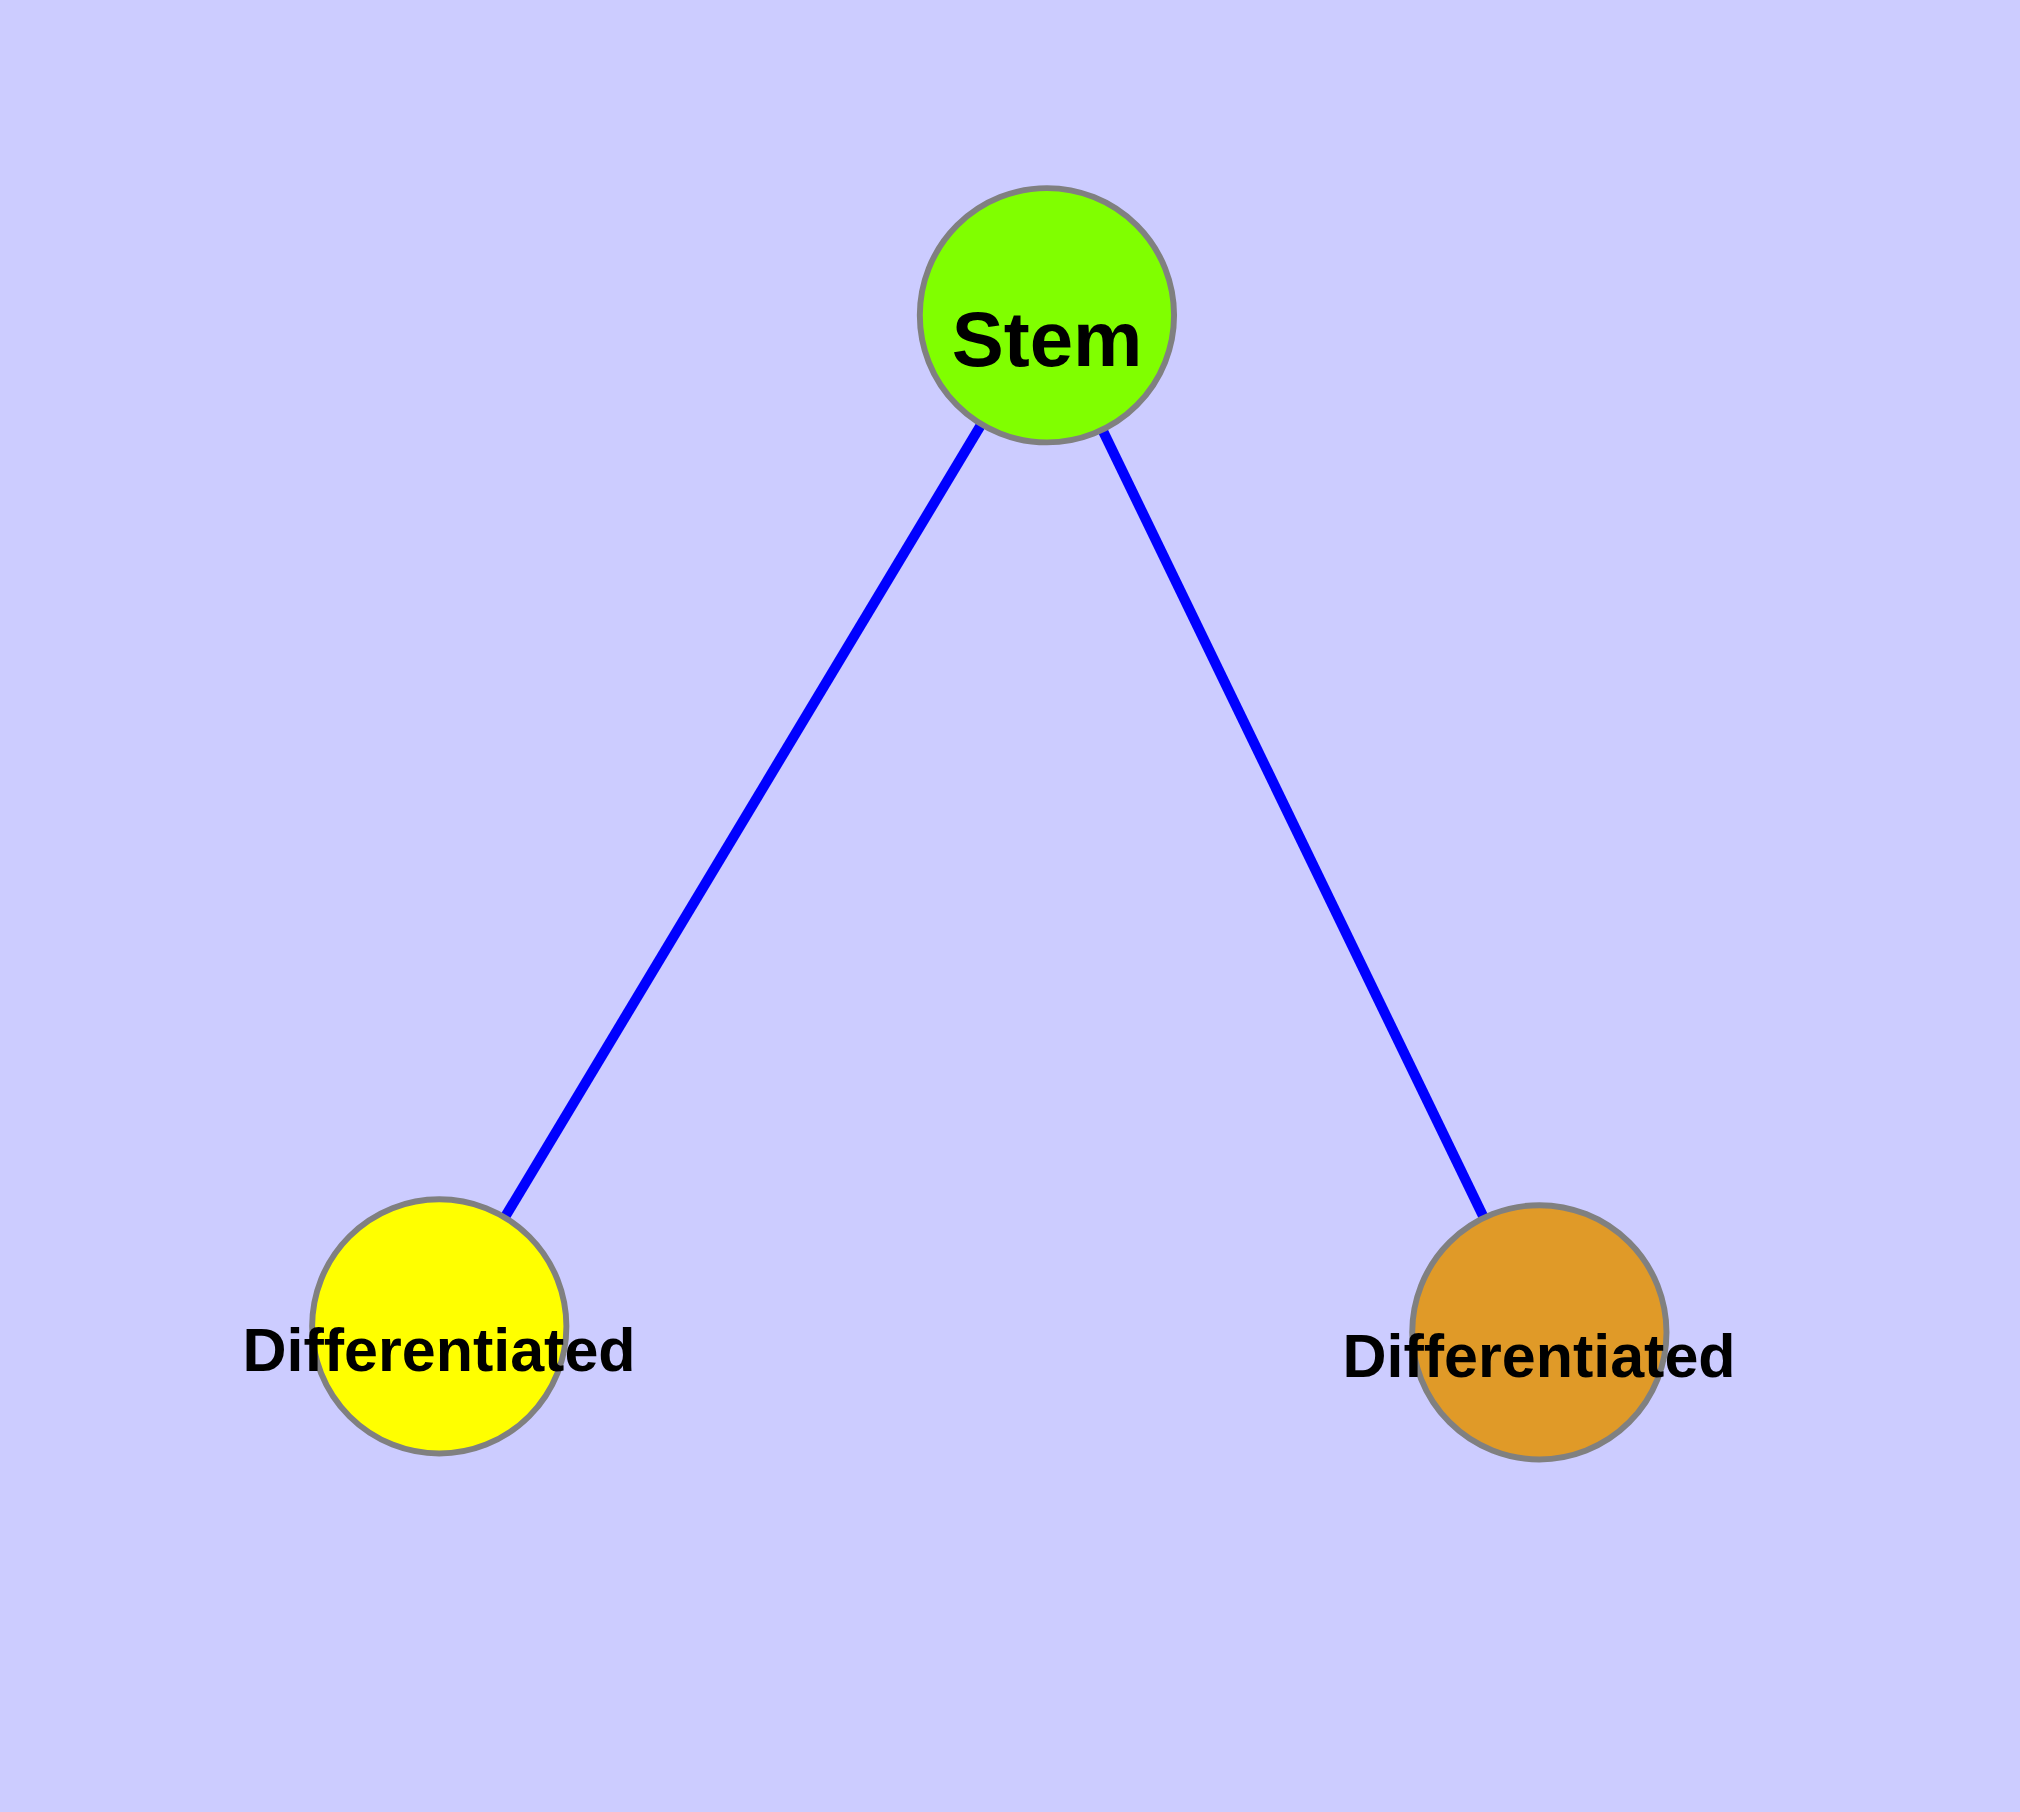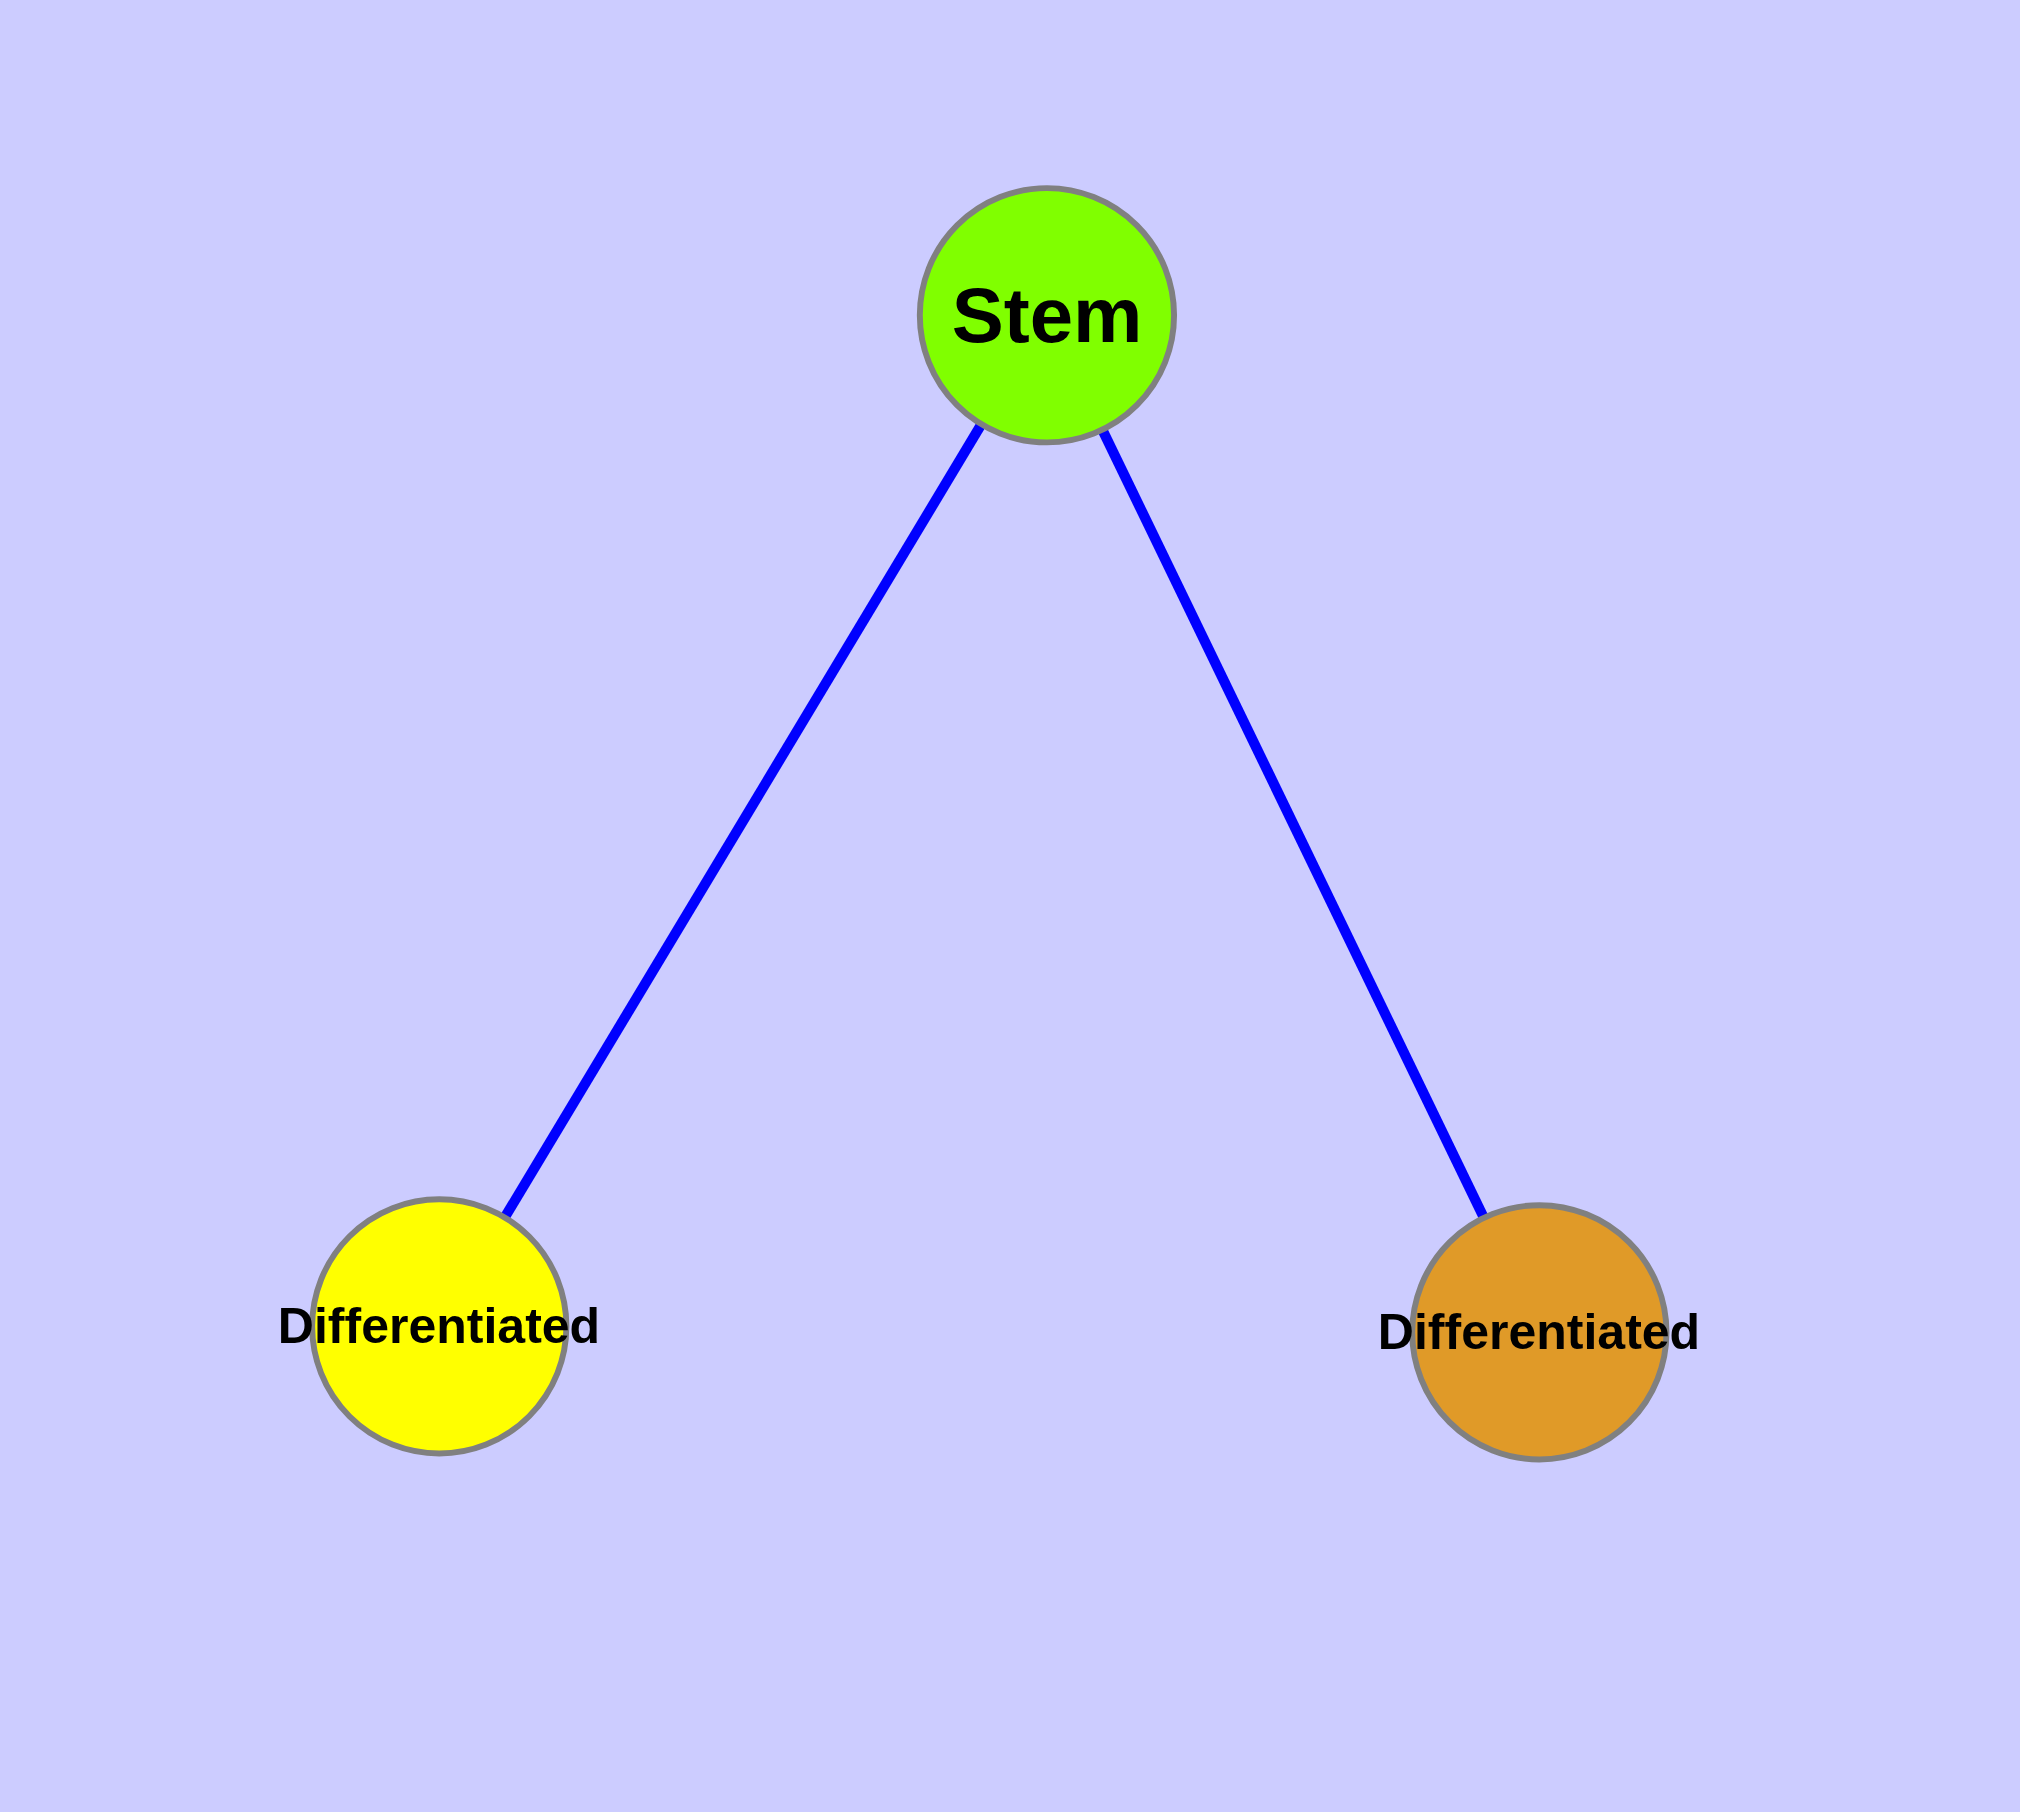--- a/index.html
+++ b/index.html
@@ -27,26 +27,27 @@
   .node-label {
     position: absolute;
     text-align: center;
     font-family: "Liberation Sans", sans-serif;
     font-weight: bold;
     color: #000000;
     white-space: pre;
     line-height: 1.06;
     pointer-events: none;
     transform: translate(-50%, -50%);
+    margin-top: 24px;
   }
   .node-label.stem-label {
     font-size: 78px;
   }
   .node-label.child-label {
-    font-size: 50px;
+    font-size: 61px;
   }
 </style>
 </head>
 <body>
 
 <div id="graph-canvas">
 
   <svg id="graph-svg" viewBox="0 0 2384 2138">
     <g>
       <line class="graph-edge" x1="1157.7305686398104" y1="500.5668502269265" x2="595.2694313601896" y2="1436.4331497730736" stroke="#0000ff" stroke-width="12" stroke-linecap="butt"></line>

